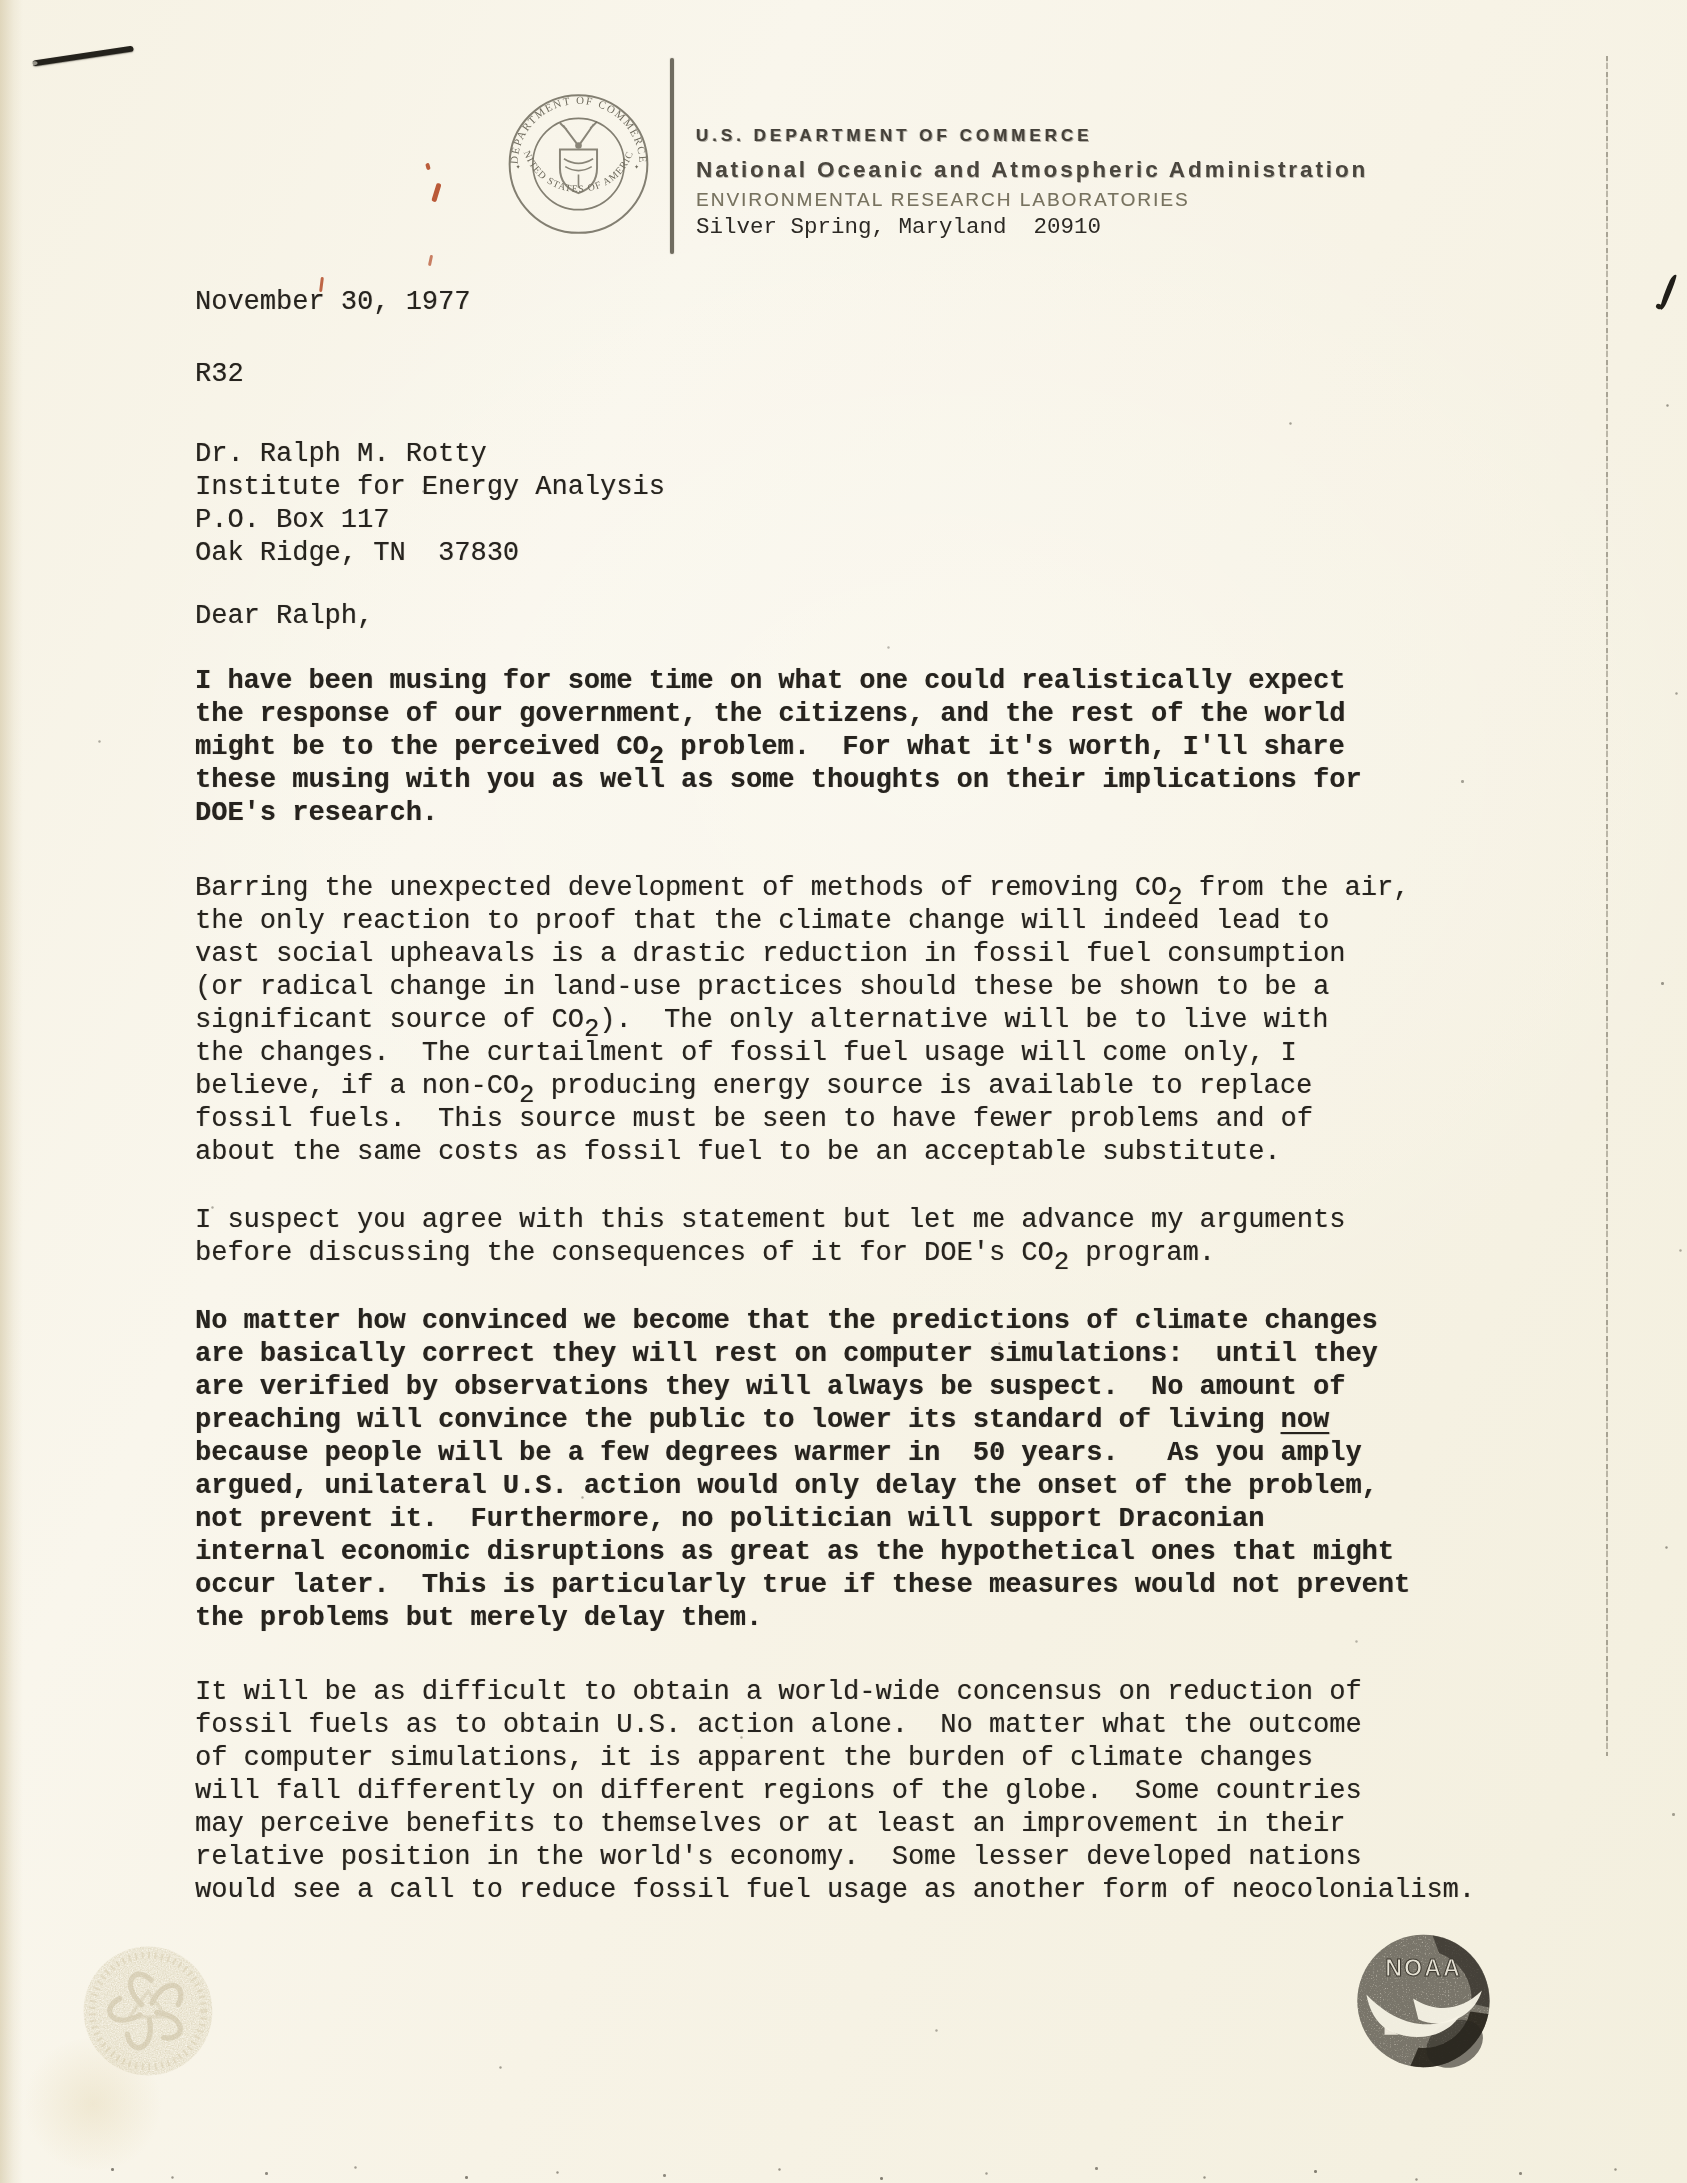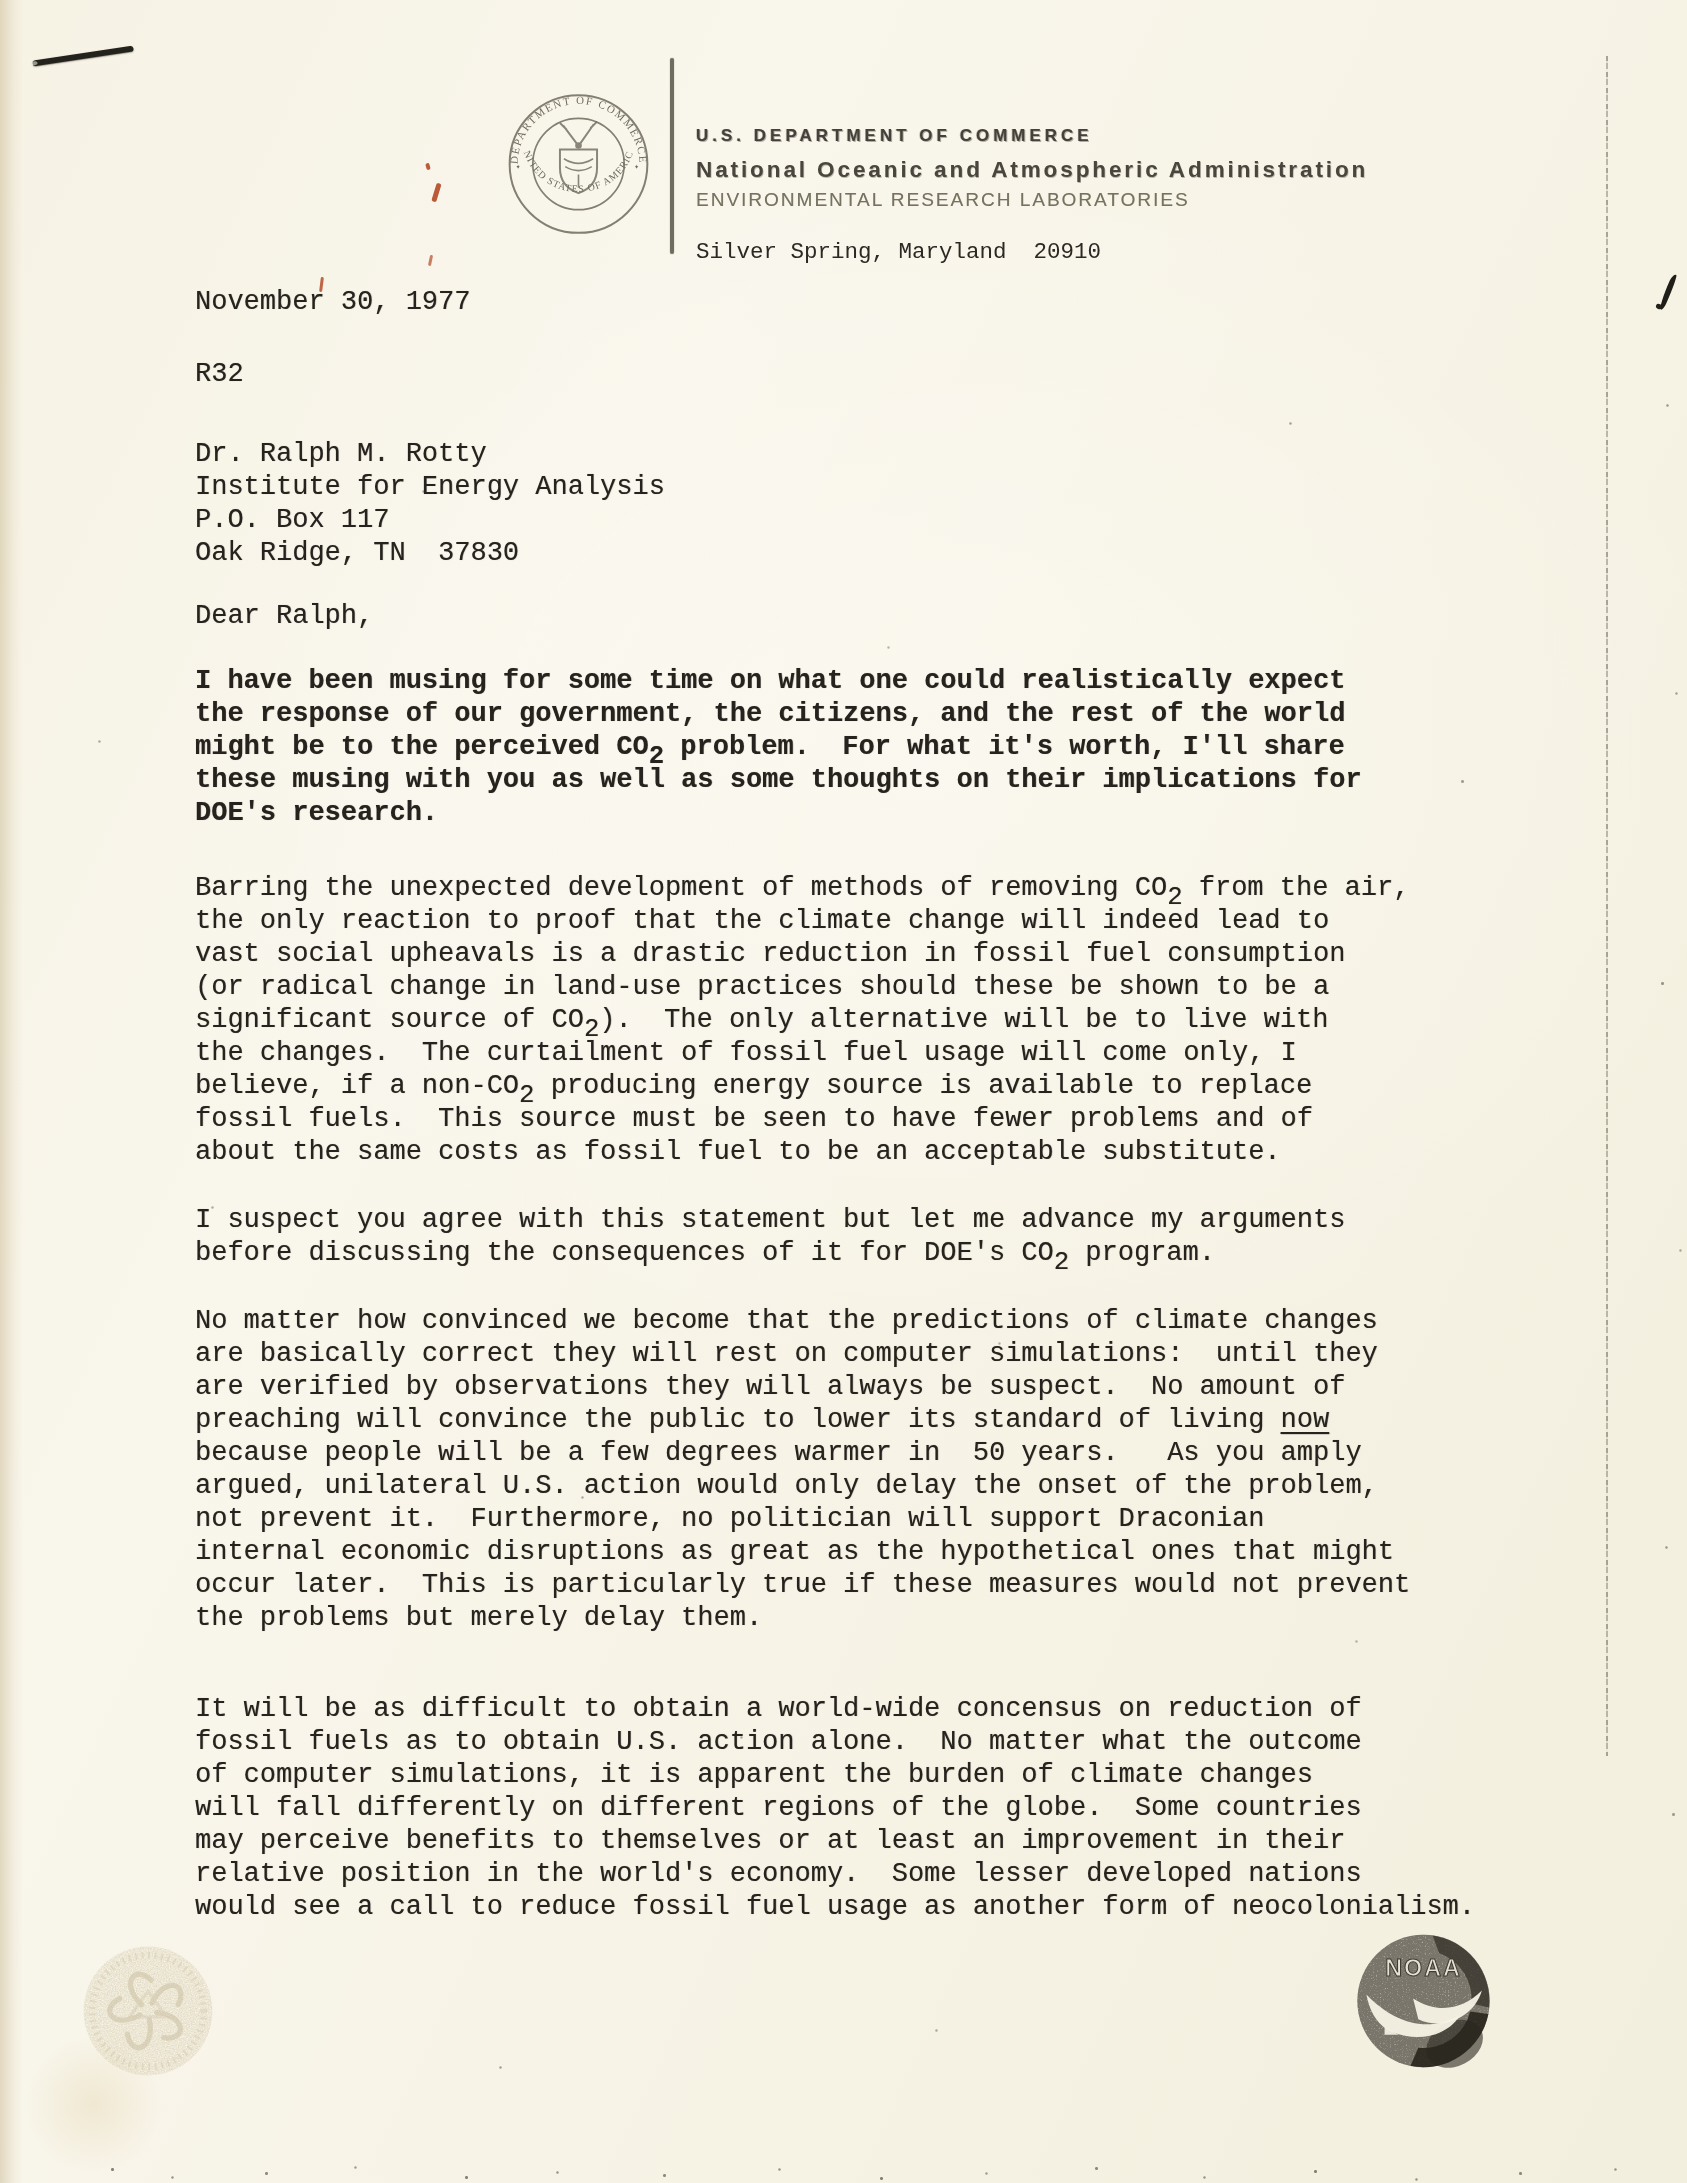--- a/index.html
+++ b/index.html
@@ -22,40 +22,40 @@
   .lh-divider{position:absolute;left:670px;top:58px;width:4px;height:196px;background:#4e4a3e;opacity:.8;border-radius:2px;
     box-shadow:0 0 1.3px rgba(70,65,50,.6);}
   .lh-text{position:absolute;left:696px;font-family:"Liberation Sans","DejaVu Sans",sans-serif;white-space:pre;}
   .lh1{top:126px;font-size:17px;font-weight:bold;letter-spacing:4px;color:#45413a;
     text-shadow:1px 0.7px 0 rgba(69,65,58,.4),-0.7px 0 0 rgba(69,65,58,.3);}
   .lh2{top:157px;font-size:22.5px;font-weight:bold;letter-spacing:2.9px;color:#4a463e;
     text-shadow:0.7px 0.7px 0 rgba(74,70,62,.35);}
   .lh3{top:189px;font-size:19px;font-weight:normal;letter-spacing:2px;color:#77725f;
     text-shadow:0.3px 0.3px 0 rgba(119,114,95,.4);}
   .lh4{top:214px;font-size:22.5px;font-family:"Liberation Mono","DejaVu Sans Mono",monospace;
-    color:#2c2924;letter-spacing:0;margin-top:25px;}
+    color:#2c2924;letter-spacing:0;}
   
   .red-mark{position:absolute;border-radius:2px;}
   .rm1{left:426px;top:163px;width:4px;height:7.3px;transform:rotate(-16deg);opacity:.9;}
   .rm2{left:434px;top:183px;width:4.6px;height:18.5px;transform:rotate(17deg);opacity:.92;}
   .rm3{left:429px;top:255px;width:3.3px;height:11.2px;transform:rotate(12deg);opacity:.7;}
   .rm4{left:320px;top:277px;width:3.3px;height:15px;transform:rotate(7deg);opacity:.85;}
   
   #body-flow{position:absolute;left:195px;top:286px;width:1343px;color:#26231e;
     font-size:27px;line-height:33px;
     text-shadow:0.4px 0.4px 0.7px rgba(40,37,31,.45);}
   .line{white-space:pre;}
   .blk-date{margin-bottom:39px;}
   .blk-ref{margin-bottom:47px;}
   .blk-recipient{margin-bottom:30px;}
   .blk-salutation{margin-bottom:32px;}
   .blk-p0{margin-bottom:42px;font-weight:bold;}
   .blk-p1{margin-bottom:35px;}
   .blk-p2{margin-bottom:35px;}
-  .blk-p3{margin-bottom:58px;}
+  .blk-p3{margin-bottom:41px;font-weight:bold;}
   .sb{line-height:0;font-size:.95em;vertical-align:-0.34em;}
   .ul{text-decoration:underline;text-decoration-thickness:2.3px;text-underline-offset:4.6px;text-align:center;}
   
   .scan-line{position:absolute;left:1606px;top:56px;width:2px;height:1700px;opacity:.75;
     background:repeating-linear-gradient(to bottom,
       rgba(72,66,50,.6) 0 4.6px, rgba(72,66,50,.16) 4.6px 7.3px,
       rgba(72,66,50,.45) 7.3px 12.6px, rgba(72,66,50,.05) 12.6px 16px);}
   .pen-curve{position:absolute;left:1665px;top:273px;width:6px;height:38px;background:#201e19;
     border-radius:60% 40% 40% 60%/20% 80% 20% 80%;transform:rotate(24deg);}
   .pen-curve-dot{position:absolute;left:1656px;top:304px;width:6px;height:4.6px;background:#232119;border-radius:50%;transform:rotate(30deg);}

